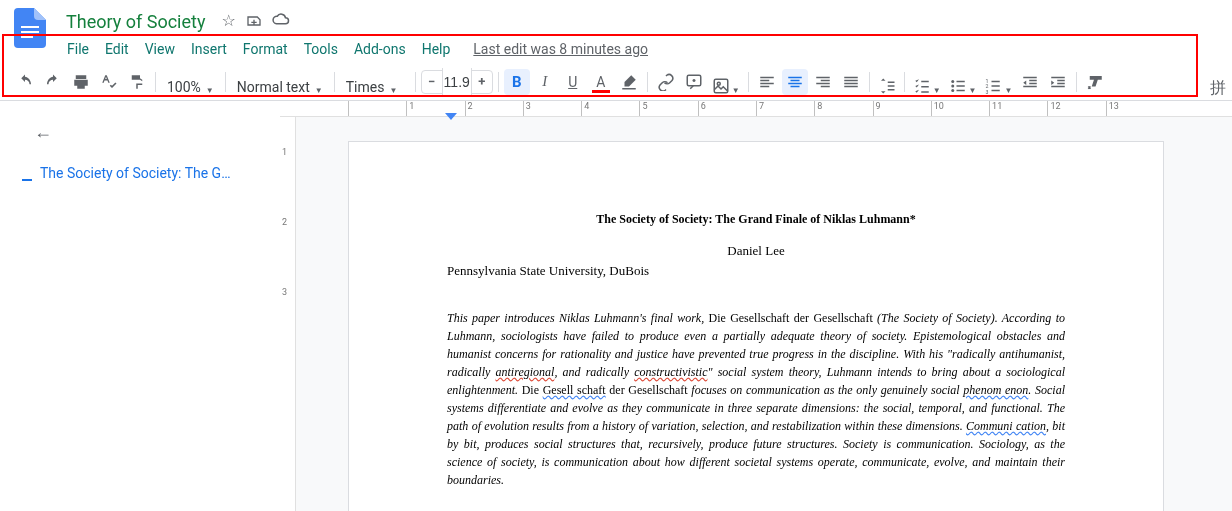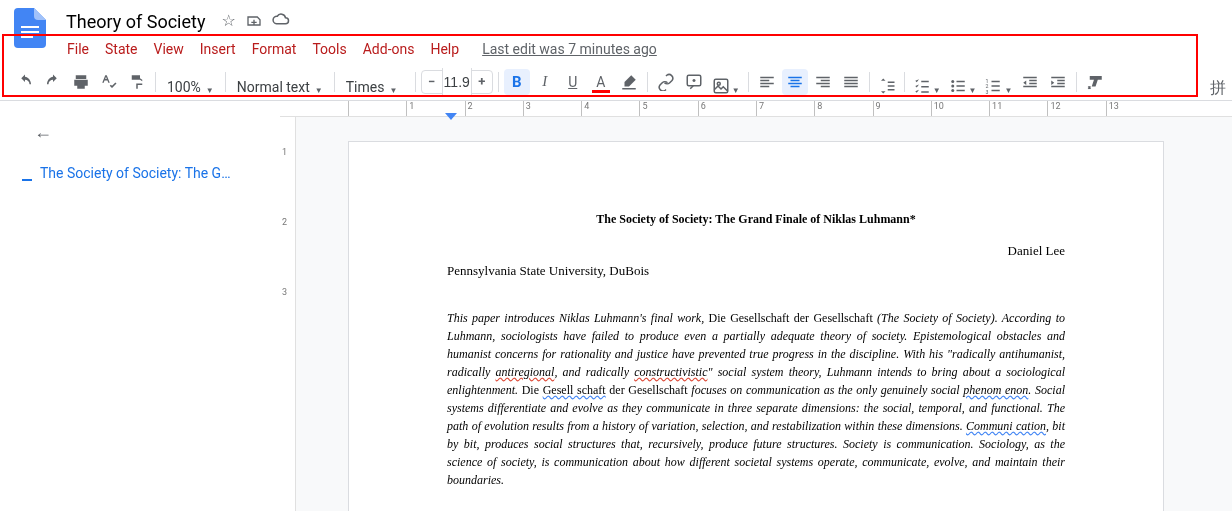--- a/index.html
+++ b/index.html
@@ -1,25 +1,25 @@
 <!DOCTYPE html>
 <html><head>
 <meta charset="utf-8">
 <style>
 *{box-sizing:border-box;margin:0;padding:0}
 body{font-family:Roboto,Arial,sans-serif;font-size:13px;color:#3c4043;background:#fff;overflow:hidden;width:1232px;height:511px;position:relative}
 .header{display:flex;align-items:flex-start;padding:8px 10px 0;position:relative;z-index:2}
 .logo{width:40px;height:40px;display:flex;align-items:center;justify-content:center;margin-right:10px;cursor:pointer}
 .title-area{flex:1}
 .title-row{display:flex;align-items:center;gap:10px;height:26px}
-.doc-title{font-size:18px;color:#000000;padding:2px 6px;border-radius:4px}
+.doc-title{font-size:18px;color:#15803d;padding:2px 6px;border-radius:4px}
 .title-icons{display:flex;gap:10px;color:#5f6368}
 .title-icons span{cursor:pointer;font-size:16px;line-height:1}
 .menu-row{display:flex;align-items:center;gap:2px;height:28px;margin-top:1px}
-.menu-item{padding:4px 7px;border-radius:4px;color:#b91c1c;cursor:pointer;font-size:14px}
+.menu-item{padding:4px 7px;border-radius:4px;color:#0f766e;cursor:pointer;font-size:14px}
 .last-edit{margin-left:14px;color:#5f6368;text-decoration:underline;cursor:pointer;font-size:14px}
 .toolbar{height:38px;display:flex;align-items:center;padding:0 12px;gap:2px;position:relative;z-index:2;border-bottom:1px solid #dadce0}
 .tb-btn{width:26px;height:26px;display:flex;align-items:center;justify-content:center;border-radius:4px;cursor:pointer;color:#5f6368}
 .tb-btn.active{background:#e8f0fe;color:#1a73e8}
 .tb-sep{width:1px;height:20px;background:#dadce0;margin:0 3px}
 .tb-drop{display:flex;align-items:flex-end;padding:0 6px;height:26px;border-radius:4px;cursor:pointer;color:#3c4043;font-size:14px;gap:5px}
 .tb-drop .arrow{font-size:8px;color:#5f6368}
 .font-size-box{display:flex;align-items:center;border:1px solid #dadce0;border-radius:4px;height:24px}
 .font-size-box .stepper{width:20px;text-align:center;cursor:pointer;color:#5f6368;font-size:13px;font-weight:bold}
 .font-size-box input{width:30px;border:none;text-align:center;font-size:14px;color:#3c4043;border-left:1px solid #dadce0;border-right:1px solid #dadce0;height:27px}
@@ -33,21 +33,21 @@
 .outline-item{display:flex;align-items:flex-end;gap:8px;padding:6px 10px;color:#1a73e8;cursor:pointer;font-size:14px}
 .outline-item::before{content:'';width:10px;height:2px;background:#1a73e8;display:inline-block}
 .canvas{flex:1;position:relative;overflow:hidden}
 .ruler{height:16px;position:relative;font-size:9px;color:#777;border-bottom:1px solid #e0e0e0;background:#fff}
 .ruler-inner{position:absolute;left:50%;transform:translateX(-50%);width:816px;height:100%;display:flex}
 .ruler-inner span{flex:1;border-left:1px solid #c0c0c0;padding-left:2px;position:relative}
 .v-ruler{position:absolute;left:0;top:16px;width:16px;bottom:0;background:#fff;border-right:1px solid #e0e0e0;font-size:9px;color:#777}
 .v-ruler span{position:absolute;left:2px}
 .page{position:absolute;left:50%;transform:translateX(-50%);top:40px;width:816px;background:#fff;border:1px solid #dadce0;padding:70px 98px 40px;min-height:500px}
 .doc-h1{font-family:"Times New Roman",Times,serif;font-weight:bold;font-size:12px;text-align:center;margin-bottom:16px;color:#000}
-.doc-author{font-family:"Times New Roman",Times,serif;font-size:13px;text-align:right;margin-bottom:4px;color:#000}
+.doc-author{font-family:"Times New Roman",Times,serif;font-size:13px;text-align:center;margin-bottom:4px;color:#000}
 .doc-affil{font-family:"Times New Roman",Times,serif;font-size:13px;text-align:left;margin-bottom:30px;color:#000}
 .doc-abstract{font-family:"Times New Roman",Times,serif;font-style:italic;font-size:12px;text-align:justify;line-height:1.5;color:#000}
 .doc-abstract .roman{font-style:normal}
 .sp{text-decoration:underline;text-decoration-color:#dd4b39;text-decoration-style:wavy}
 .gr{text-decoration:underline;text-decoration-color:#4285f4;text-decoration-style:wavy}
 svg{display:block}
 .style-sel{min-width:86px}
 .font-sel{min-width:70px}
 .indent-marker{position:absolute;bottom:-4px;left:97px;width:0;height:0;border-left:6px solid transparent;border-right:6px solid transparent;border-top:7px solid #4285f4}
 </style>
@@ -76,28 +76,28 @@
           </span>
         <span>
             <svg width="18" height="14" viewBox="0 0 24 18" fill="none" stroke="#5f6368" stroke-width="2">
               <path d="M6 14a5 5 0 0 1 1-10 6 6 0 0 1 11 2 4 4 0 0 1 0 8H6z"></path>
             </svg>
           </span>
       </div>
     </div>
     <div class="menu-row">
       <span class="menu-item">File</span>
-      <span class="menu-item">State</span>
+      <span class="menu-item">Edit</span>
       <span class="menu-item">View</span>
       <span class="menu-item">Insert</span>
       <span class="menu-item">Format</span>
       <span class="menu-item">Tools</span>
       <span class="menu-item">Add-ons</span>
       <span class="menu-item">Help</span>
-      <span class="last-edit">Last edit was 7 minutes ago</span>
+      <span class="last-edit">Last edit was 8 minutes ago</span>
     </div>
   </div>
 </div>
 
 <div class="toolbar">
   <div class="tb-btn">
       <svg width="18" height="18" viewBox="0 0 24 24" fill="#5f6368">
         <path d="M12 5V2L7 7l5 5V9c3 0 6 2 6 6h2c0-5-4-10-8-10z"></path>
       </svg>
     </div>

